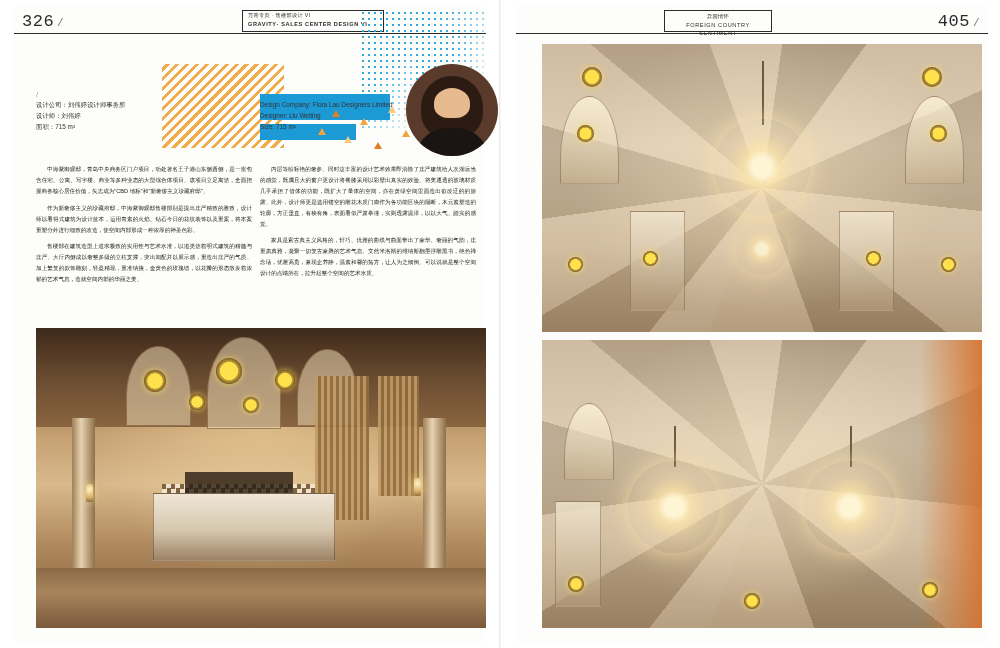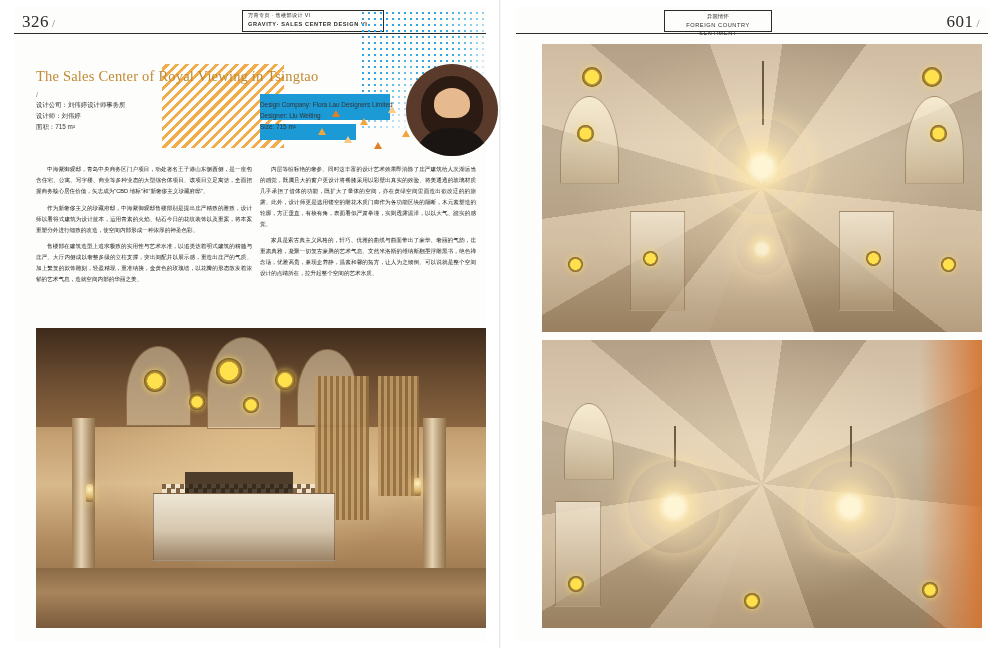--- a/index.html
+++ b/index.html
@@ -39,21 +39,21 @@
   
   .hdr-rule {
     position: absolute;
     left: 0;
     width: 100%;
     height: 1px;
     background: #2b2b2b;
   }
   .folio {
     position: absolute;
-    font-family: Liberation Serif, serif;
+    font-family: Liberation Mono, monospace;
     font-size: 17px;
     color: #2b2b2b;
     letter-spacing: 0.5px;
   }
   .folio-slash {
     font-size: 11px;
     color: #777;
     margin-left: 3px;
   }
   .run-head {
@@ -412,21 +412,20 @@
       <div class="tri dk" style="left:146px;top:6px;"></div>
       <div class="tri lt" style="left:158px;top:36px;"></div>
     </div>
 
     <div class="portrait">
       <div class="hair"></div>
       <div class="hair-inner"></div>
       <div class="body"></div>
     </div>
 
-    <div class="title-en">The Sales Center of Royal Viewing in Tsingtao</div>
     <div class="title-slash">/</div>
 
     <div class="meta-cn">
       <div>设计公司：刘伟婷设计师事务所</div>
       <div>设计师：刘伟婷</div>
       <div>面积：715 m²</div>
     </div>
     <div class="meta-en">
       <div>Design Company: Flora Lau Designers Limited</div>
       <div>Designer:  Liu Weiting</div>
@@ -468,21 +467,21 @@
     </div>
   </div>
 
   <div class="gutter"></div>
 
   <div class="page-right">
 
     <div class="hdr-rule" style="top:27px;"></div>
 
     <div class="folio" style="right:8px; top:6px;">
-      <span>601</span><span class="folio-slash">/</span>
+      <span>405</span><span class="folio-slash">/</span>
     </div>
 
     <div class="hdr-box" style="left:148px; top:4px; width:108px; height:22px;"></div>
     <div class="run-head" style="left:156px; top:7px; text-align:center; width:92px;">
       <div class="cn">异国情怀</div>
       <div>FOREIGN COUNTRY SENTIMENT</div>
     </div>
 
     <div class="photo" style="left:26px; top:38px; width:440px; height:288px;">
       <div class="vault"></div>

